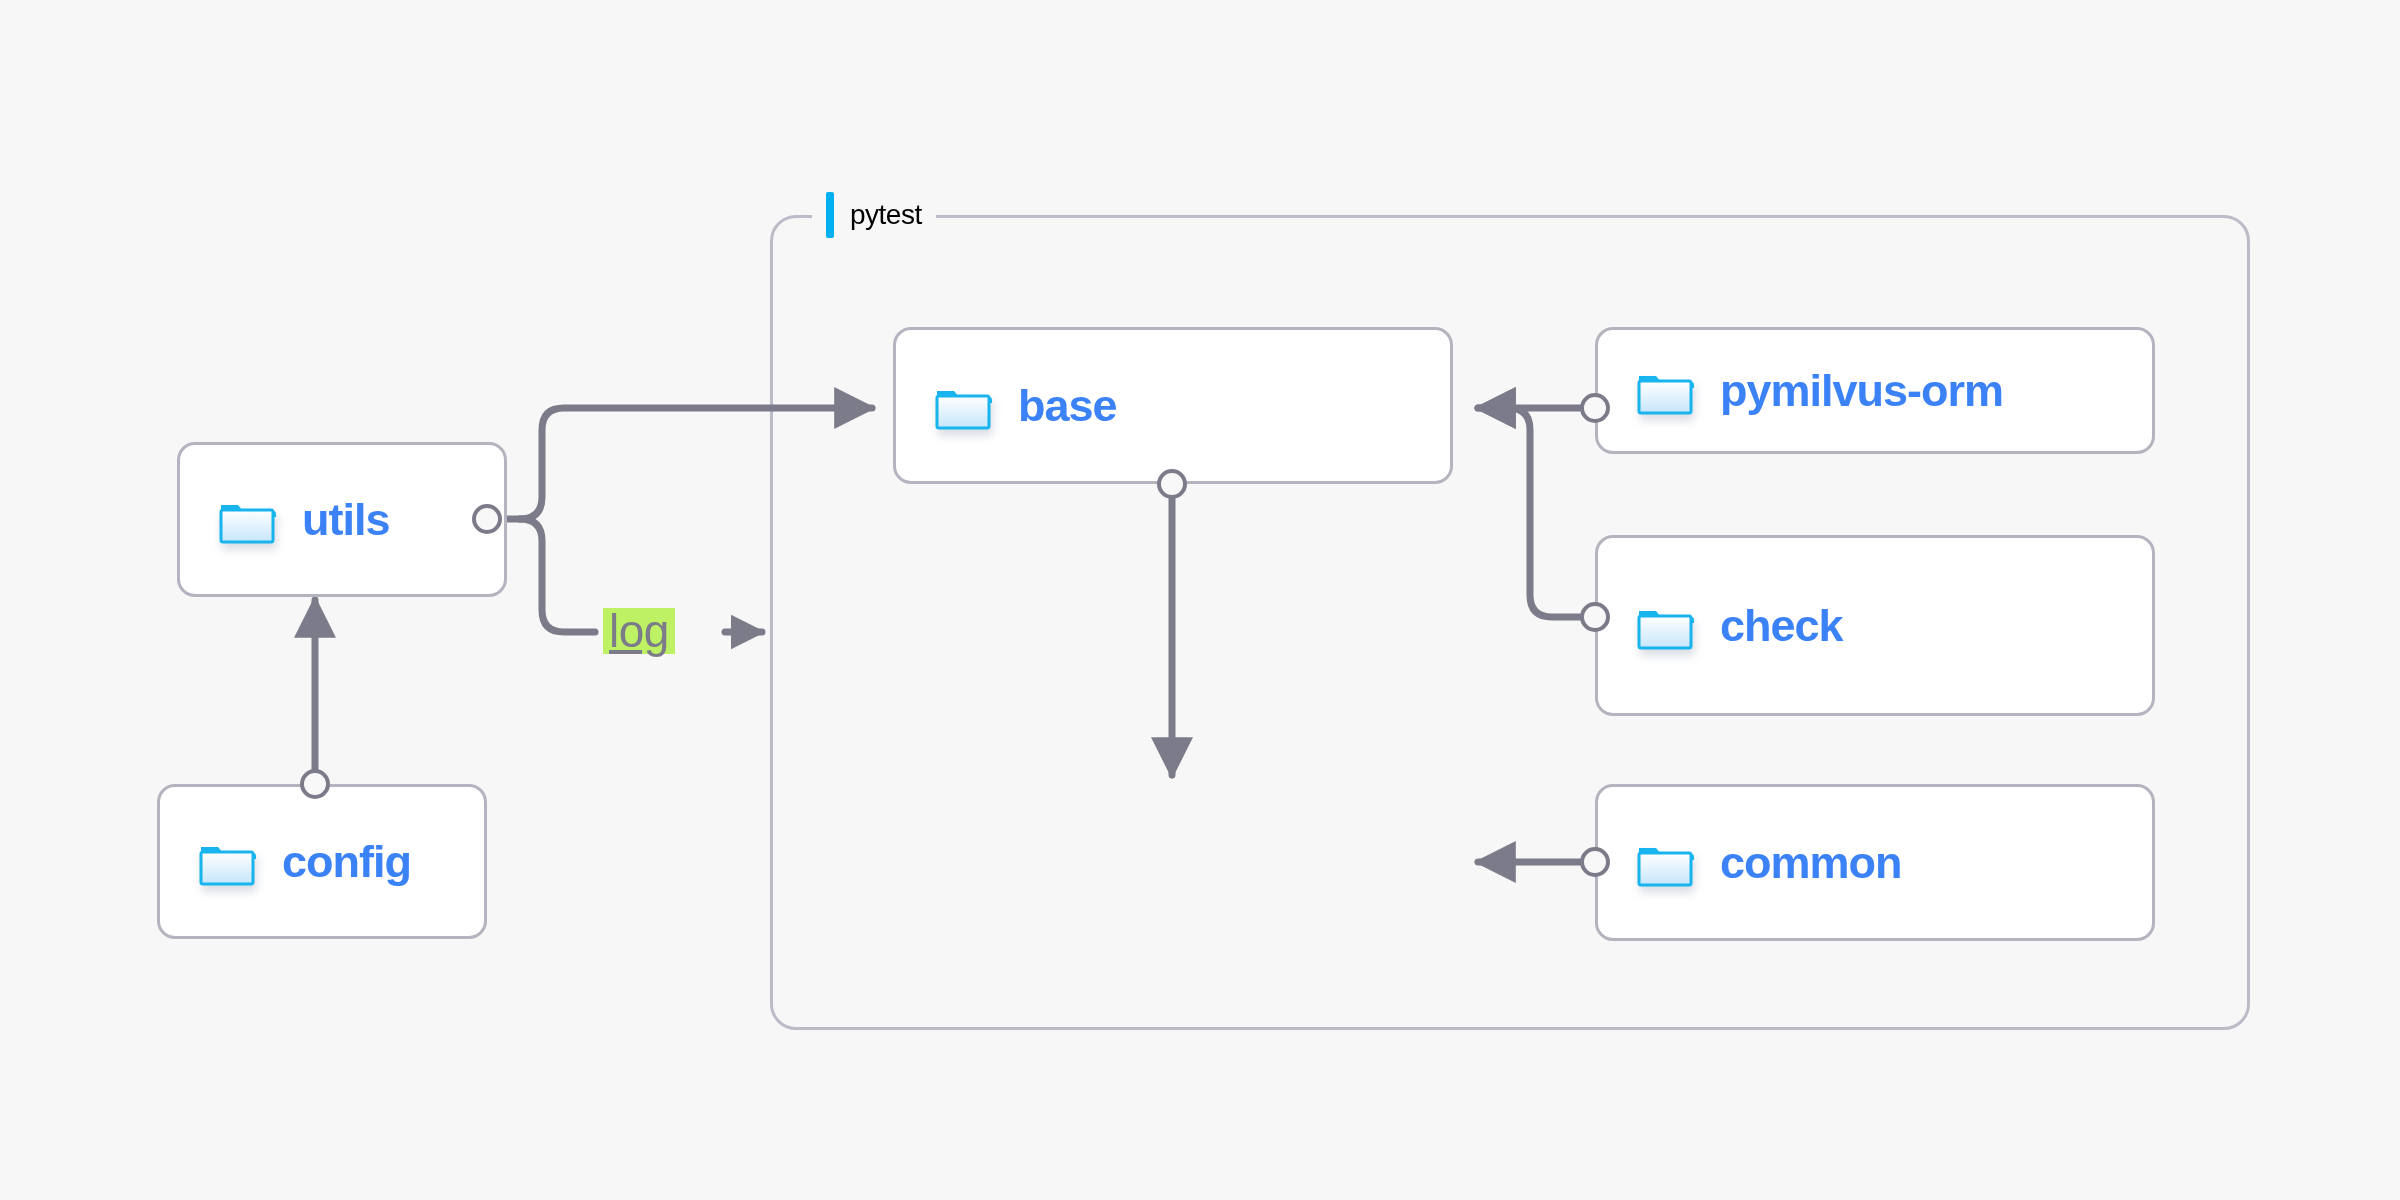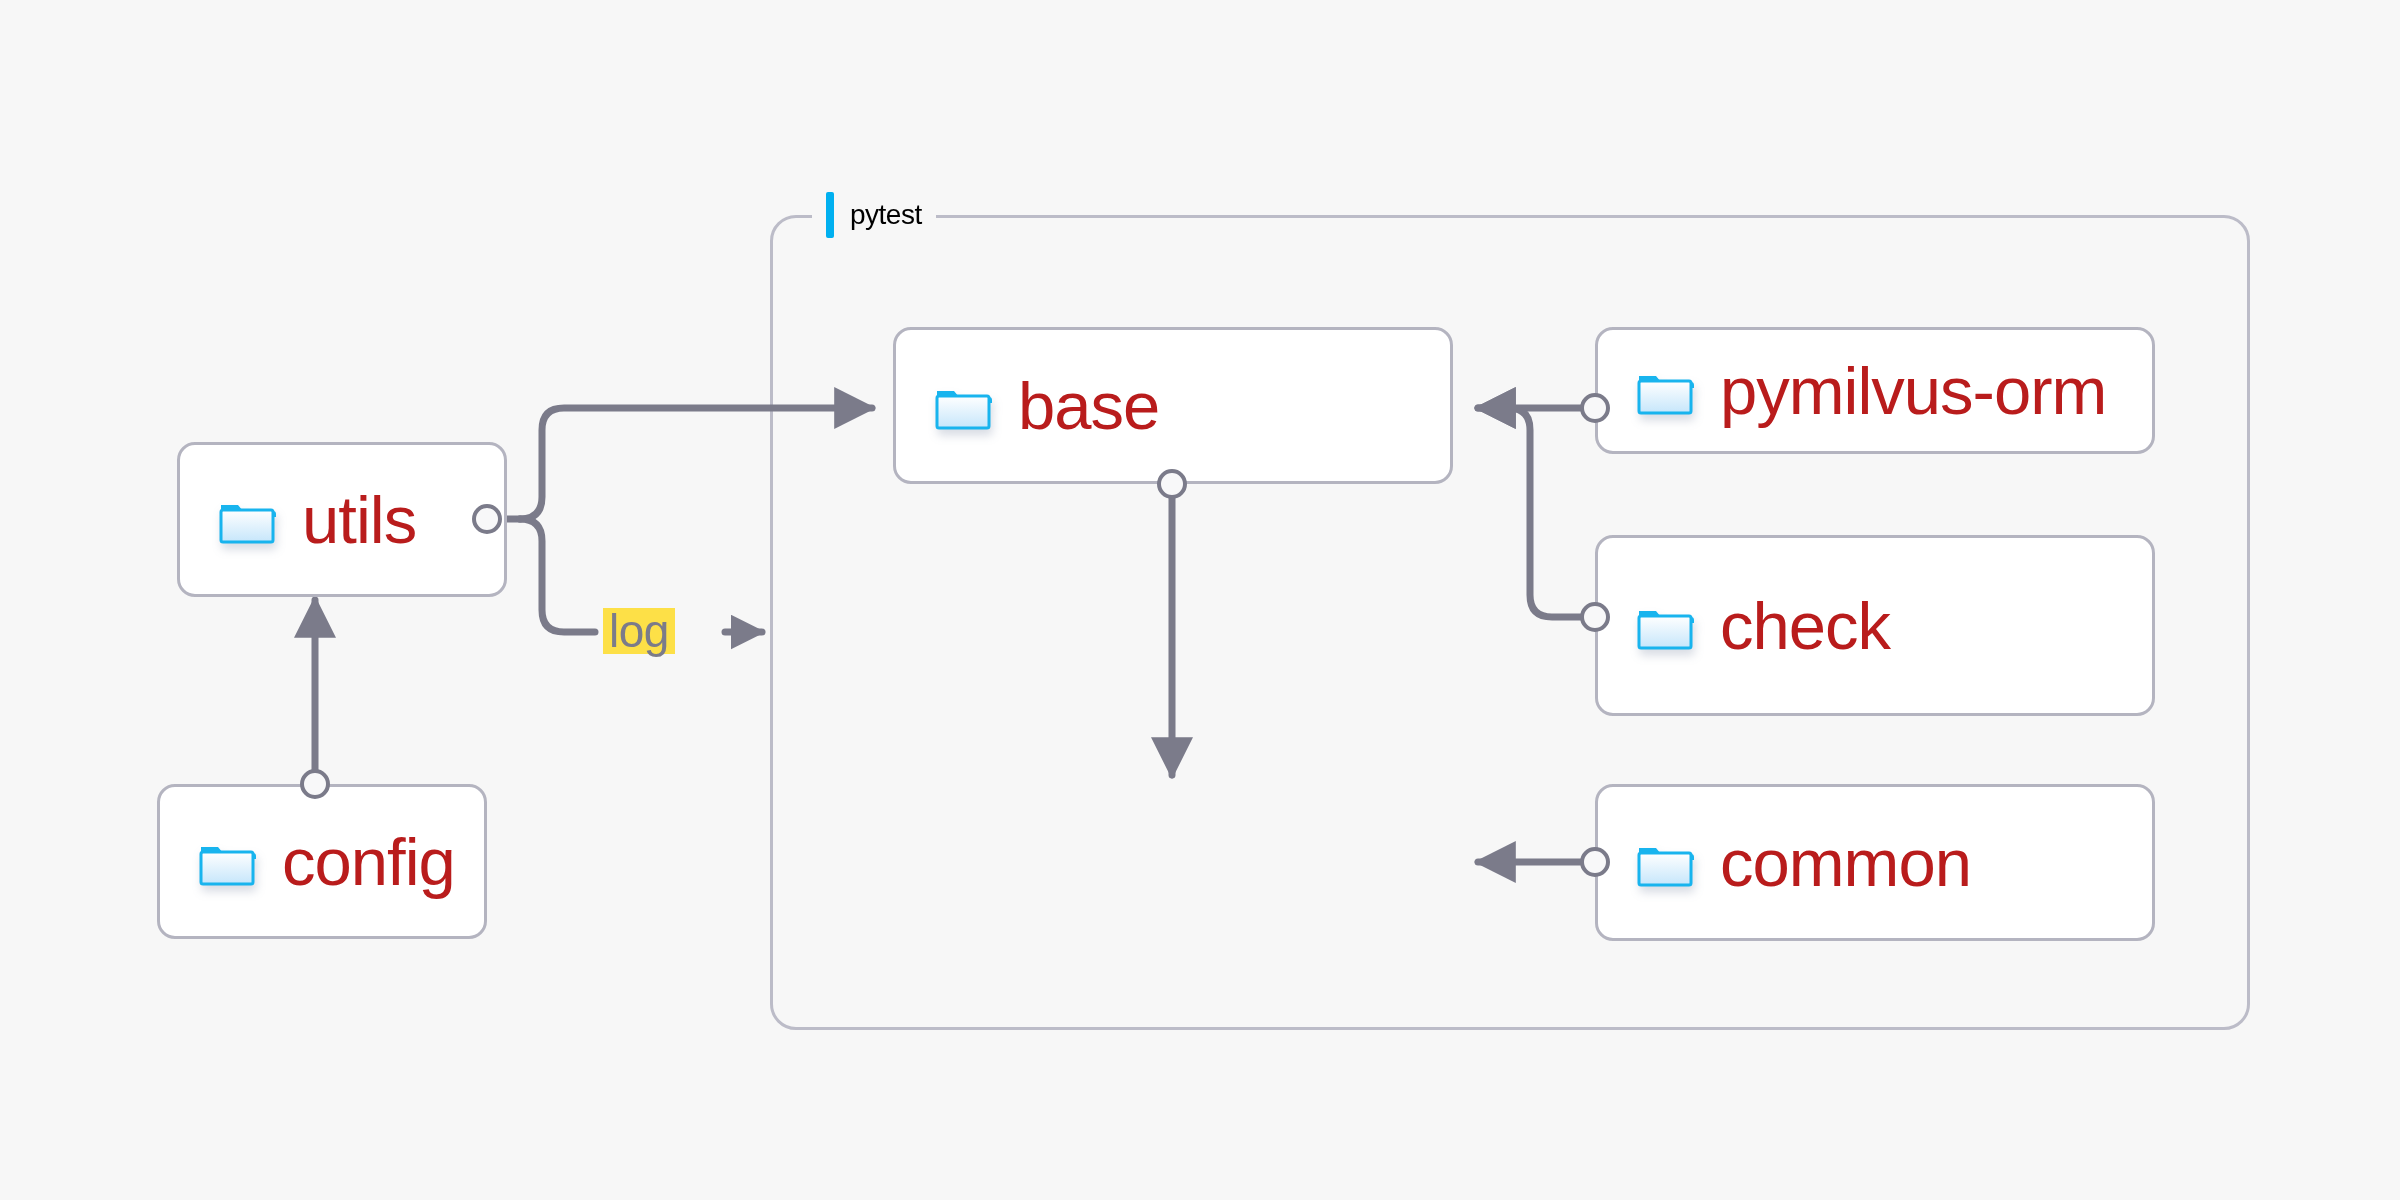--- a/index.html
+++ b/index.html
@@ -71,44 +71,46 @@
     align-items: center;
     z-index: 2;
   }
   .node-inner {
     display: flex;
     align-items: center;
     gap: 26px;
     padding-left: 38px;
   }
   .node-label {
-    font-size: 67px;
-    color: #b91c1c;
+    font-size: 45px;
+    color: #3b82f6;
     letter-spacing: -1px;
     white-space: nowrap;
     line-height: 1;
+    font-weight: bold;
   }
   .folder-icon {
     flex: none;
     width: 58px;
     height: 50px;
     display: block;
     filter: drop-shadow(2px 6px 5px rgba(60,80,120,0.20));
   }
   
   .edge-label {
     position: absolute;
     font-size: 46px;
     color: #7b7b8a;
     letter-spacing: -0.5px;
     white-space: nowrap;
     z-index: 3;
-    background: #fde047;
+    background: #bef264;
     padding: 0 6px;
     line-height: 1;
+    text-decoration: underline;
   }
   
   .port {
     position: absolute;
     width: 30px;
     height: 30px;
     box-sizing: border-box;
     border: 4px solid #7b7b8a;
     border-radius: 50%;
     background: #f8f8f9;

